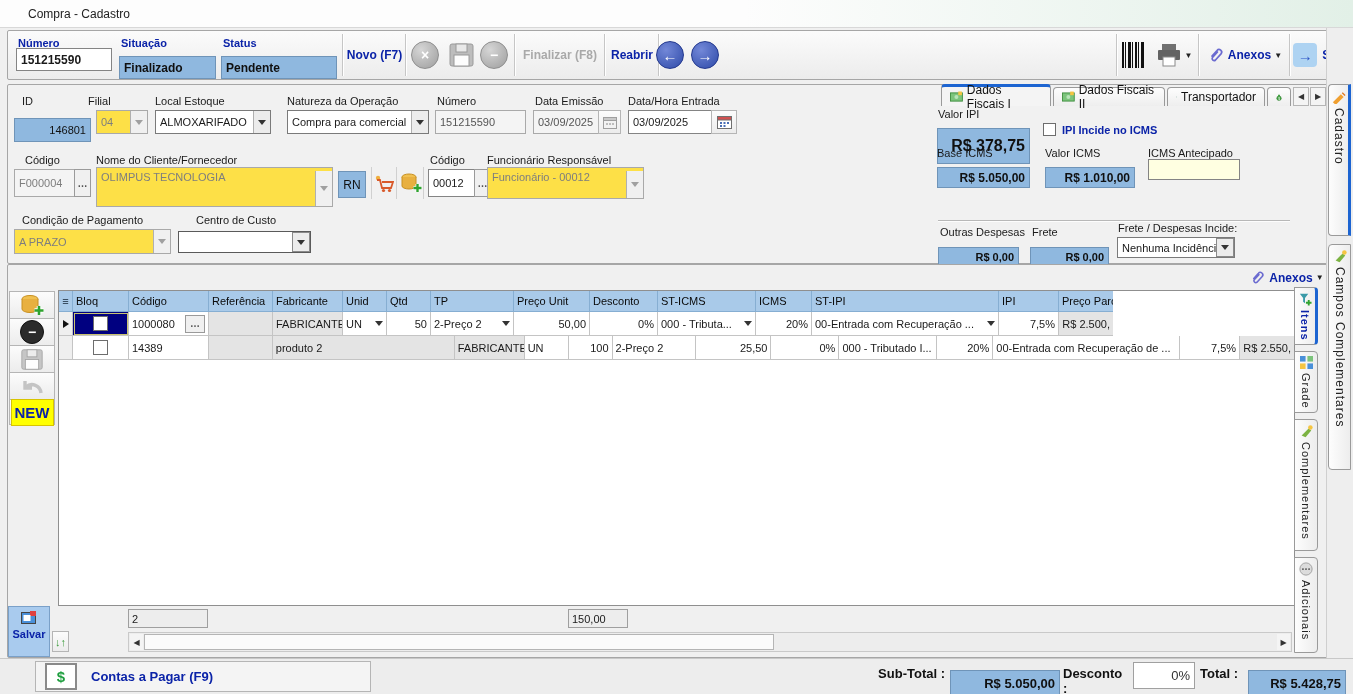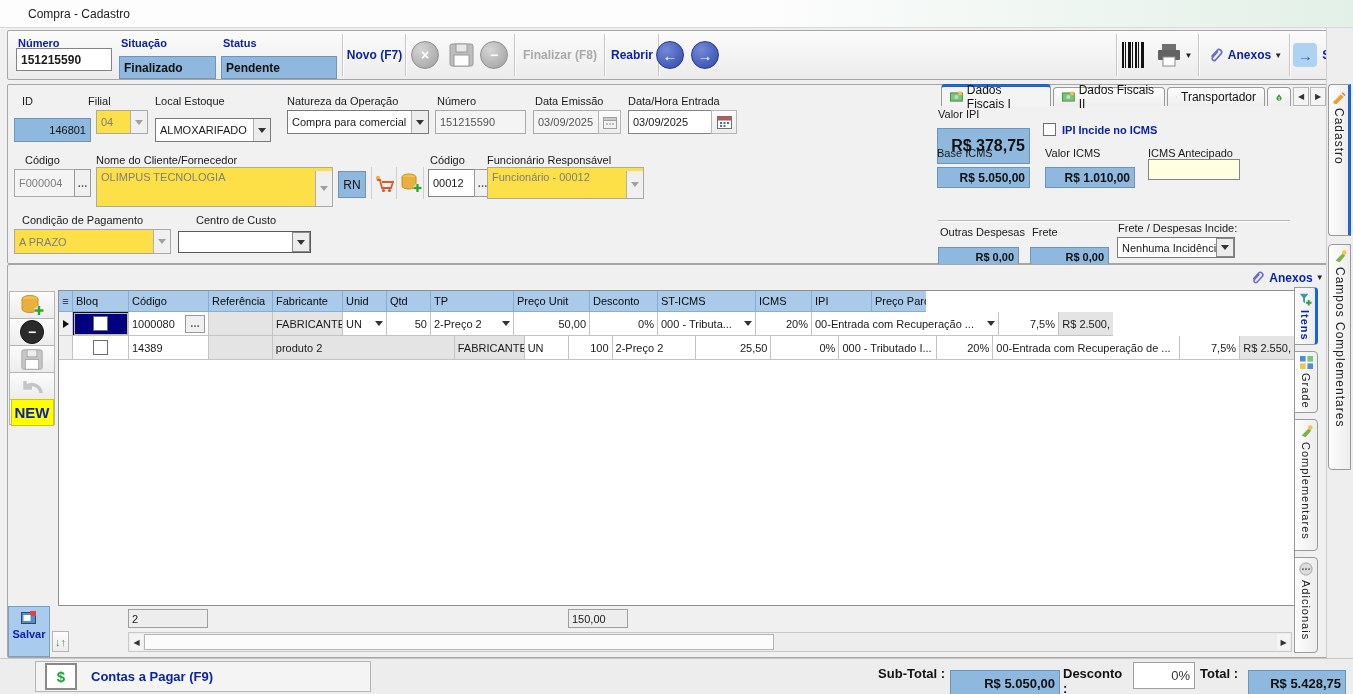--- a/index.html
+++ b/index.html
@@ -130,21 +130,21 @@
 
 <span class="abs lbl" style="left:88px;top:95px;">Filial</span>
 <div class="abs combo dis" style="left:96px;top:110px;width:52px;height:24px;">
   <span>04</span>
   <span class="arr">
       <span class="tri"></span>
     </span>
 </div>
 
 <span class="abs lbl" style="left:155px;top:95px;">Local Estoque</span>
-<div class="abs combo" style="left:155px;top:110px;width:116px;height:24px;margin-top:8px;">
+<div class="abs combo" style="left:155px;top:110px;width:116px;height:24px;">
   <span>ALMOXARIFADO</span>
   <span class="arr">
       <span class="tri"></span>
     </span>
 </div>
 
 <span class="abs lbl" style="left:287px;top:95px;">Natureza da Operação</span>
 <div class="abs combo" style="left:287px;top:110px;width:142px;height:24px;">
   <span>Compra para comercial</span>
   <span class="arr">
@@ -355,20 +355,21 @@
     <div class="hcell c2">Código</div>
     <div class="hcell c3">Referência</div>
     <div class="hcell c5">Fabricante</div>
     <div class="hcell c6">Unid</div>
     <div class="hcell c7">Qtd</div>
     <div class="hcell c8">TP</div>
     <div class="hcell c9">Preço Unit</div>
     <div class="hcell c10">Desconto</div>
     <div class="hcell c11">ST-ICMS</div>
     <div class="hcell c12">ICMS</div>
+    <div class="hcell c13">ST-IPI</div>
     <div class="hcell c14">IPI</div>
     <div class="hcell c15" style="border-right:none;">Preço Parcial</div>
   </div>
 
   <div class="grow">
     <div class="cell c0 gut" style="justify-content:center;">
       <span style="width:0;height:0;border-top:4px solid transparent;border-bottom:4px solid transparent;border-left:6px solid #111;"></span>
     </div>
     <div class="cell c1" style="background:#000080;outline:1px solid #c9c371;outline-offset:-2px;justify-content:center;">
       <span class="chk"></span>

